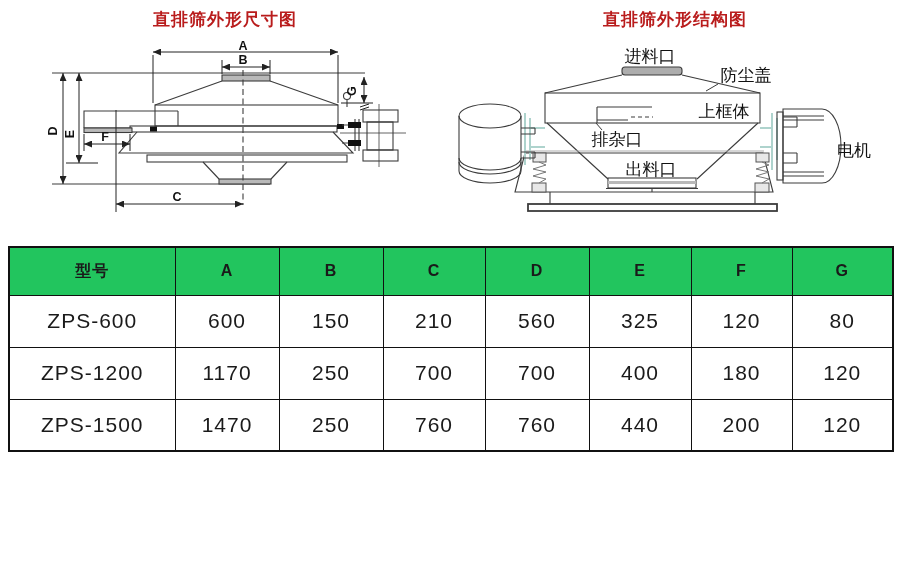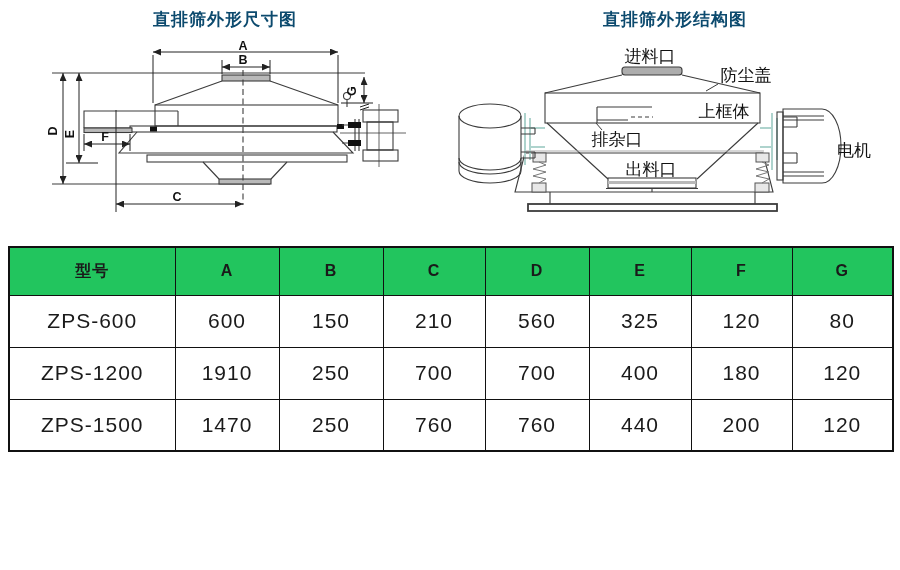--- a/index.html
+++ b/index.html
@@ -1,19 +1,19 @@
 <!DOCTYPE html>
 <html><head>
 <meta charset="utf-8">
 <style>
   html,body{margin:0;padding:0;background:#fff;}
   body{width:900px;height:570px;position:relative;overflow:hidden;
        font-family:"Liberation Sans","DejaVu Sans",sans-serif;color:#1a1a1a;}
   .diagram-title{position:absolute;top:8px;width:450px;text-align:center;
-       font-size:17px;font-weight:bold;letter-spacing:1px;color:#0c4a6e;
+       font-size:17px;font-weight:bold;letter-spacing:1px;color:#b91c1c;
        font-family:"Liberation Sans","DejaVu Sans",sans-serif;}
   .dg-left{left:0;}
   .dg-right{left:450px;}
   svg{position:absolute;top:0;}
   #dim-svg{left:0;}
   #str-svg{left:450px;}
   svg text{fill:#111;font-family:"Liberation Serif","DejaVu Serif",serif;}
   .dimletter{font-family:"Liberation Sans","DejaVu Sans",sans-serif;
        font-size:12.5px;font-weight:bold;fill:#111;}
   .cjk{font-size:17px;font-weight:500;}
@@ -181,21 +181,21 @@
       <td>600</td>
       <td>150</td>
       <td>210</td>
       <td>560</td>
       <td>325</td>
       <td>120</td>
       <td>80</td>
     </tr>
     <tr>
       <td>ZPS-1200</td>
-      <td>1910</td>
+      <td>1170</td>
       <td>250</td>
       <td>700</td>
       <td>700</td>
       <td>400</td>
       <td>180</td>
       <td>120</td>
     </tr>
     <tr>
       <td>ZPS-1500</td>
       <td>1470</td>

